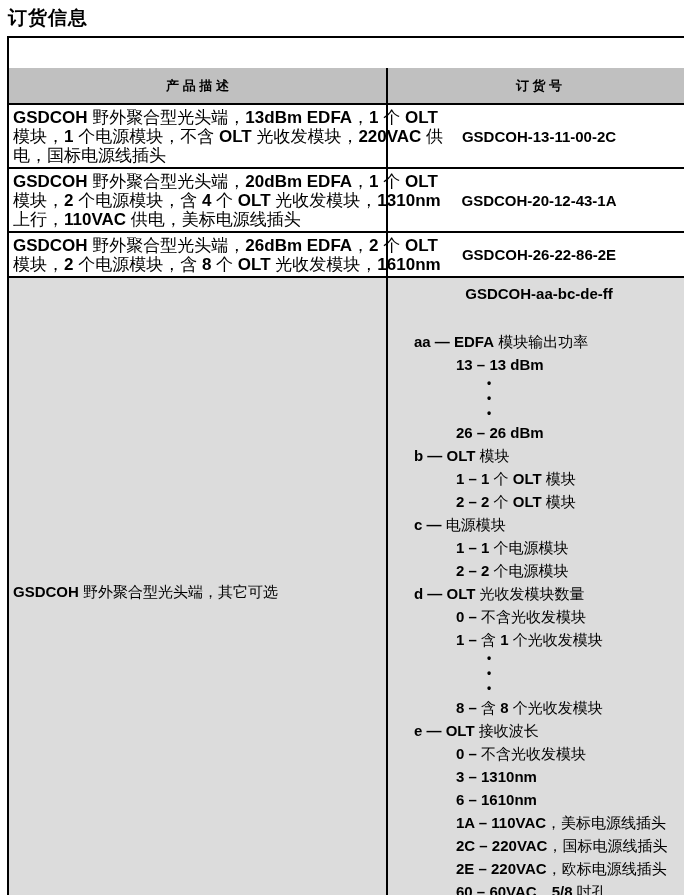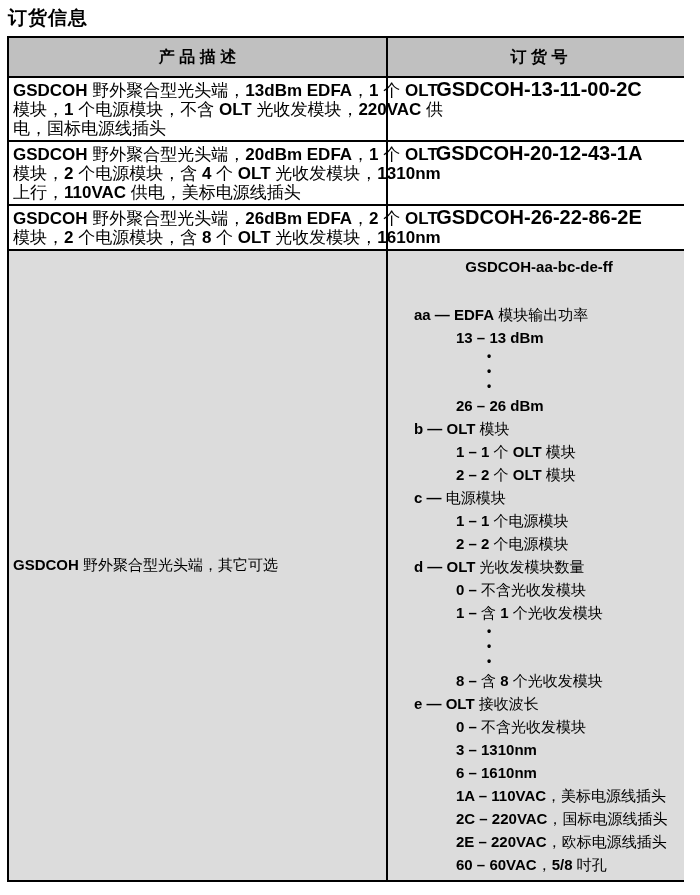--- a/index.html
+++ b/index.html
@@ -20,31 +20,32 @@
   }
   .otable{
     margin-left:7px;width:685px;
     border:2px solid var(--border);
     display:grid;grid-template-columns:379px 1fr;
   }
   .cell{border-bottom:2px solid var(--border);}
   .cell.cleft{border-right:2px solid var(--border);}
   .th{
     background:var(--header-bg);
-    font-weight:bold;font-size:16px;text-align:center;
+    font-weight:bold;font-size:13px;text-align:center;
     padding:9px 0 8px 0;
+    margin-top:30px;
   }
   .desc{
     font-size:17px;line-height:19px;
     padding:3px 3px 2px 4px;
   }
   .desc div{white-space:nowrap;}
   .orderno{
-    display:flex;justify-content:center;
-    font-weight:bold;font-size:20px;
+    display:flex;align-items:center;justify-content:center;
+    font-weight:bold;font-size:15px;
   }
   .opt{background:var(--option-bg);border-bottom:none;}
   .opt-desc{
     display:flex;align-items:center;
     font-size:15px;padding-left:4px;
   }
   .legend{
     font-size:15px;padding-top:5px;padding-bottom:4px;
   }
   .legend-code{

